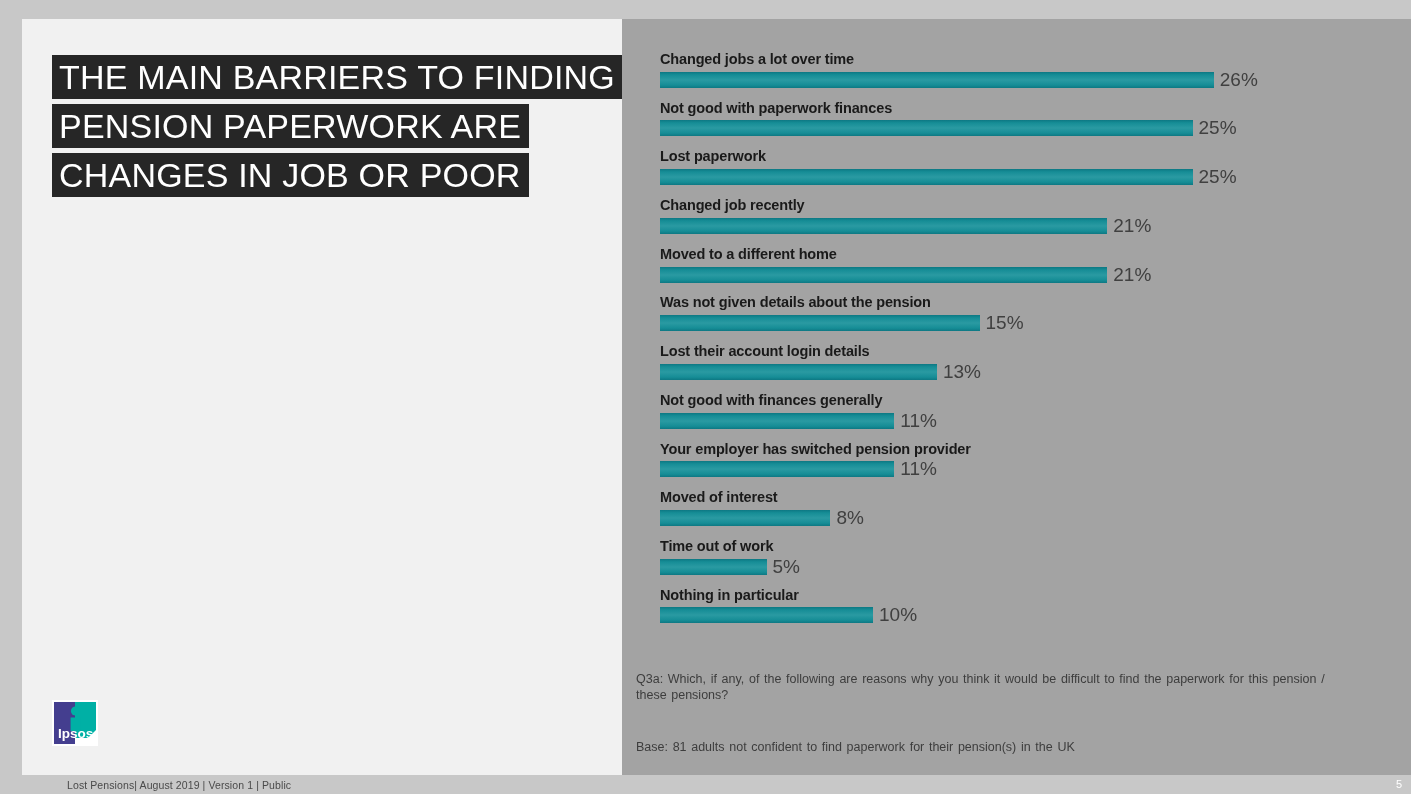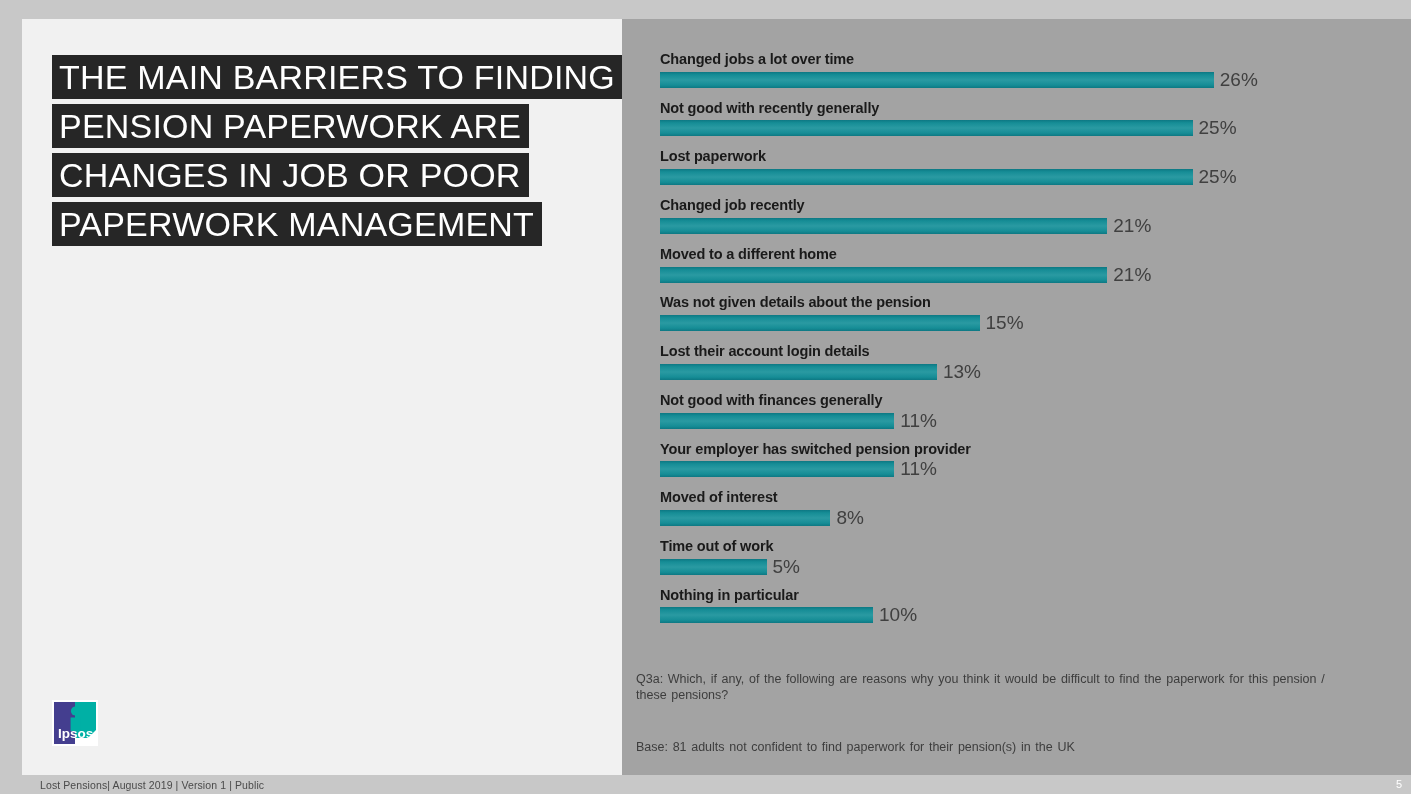--- a/index.html
+++ b/index.html
@@ -134,21 +134,21 @@
 
   
   .footer-bar{
     position:absolute;
     left:0;top:775px;
     width:1411px;height:19px;
     background:#c8c8c8;
   }
   .footer-text{
     position:absolute;
-    left:40px;top:779px;
+    left:67px;top:779px;
     font-size:10.5px;
     color:#4a4a4a;
     letter-spacing:0.1px;
     white-space:nowrap;
   }
   .page-num{
     position:absolute;
     left:1396px;top:778px;
     font-size:11px;
     color:#ffffff;
@@ -159,21 +159,20 @@
 <body>
 
 <div class="slide">
 
   <div class="left-panel">
 
     <div class="title-block">
       <div class="title-line">THE MAIN BARRIERS TO FINDING</div>
       <div class="title-line">PENSION PAPERWORK ARE</div>
       <div class="title-line">CHANGES IN JOB OR POOR</div>
-      <div class="title-line">PAPERWORK MANAGEMENT</div>
     </div>
 
     <div class="logo">
       <svg width="46" height="46" viewBox="0 0 46 46" aria-hidden="true">
         <rect x="0" y="0" width="46" height="46" fill="#ffffff"></rect>
         <rect x="2" y="2" width="21" height="42" fill="#443e8f"></rect>
         <rect x="23" y="2" width="21" height="42" fill="#00b0a5"></rect>
         <path d="M23 38 L44 38 L44 44 L23 44 Z" fill="#ffffff"></path>
         <path d="M30 44 L44 30 L44 44 Z" fill="#ffffff"></path>
         <g fill="#00b0a5">
@@ -186,21 +185,21 @@
 
   </div>
 
   <div class="chart">
     <div class="chart-inner">
         <div class="bar-row">
           <div class="bar-label">Changed jobs a lot over time</div>
           <div class="bar-track"><div class="bar-fill" style="width: 553.8px;"></div><span class="bar-value">26%</span></div>
         </div>
         <div class="bar-row">
-          <div class="bar-label">Not good with recently generally</div>
+          <div class="bar-label">Not good with paperwork finances</div>
           <div class="bar-track"><div class="bar-fill" style="width: 532.5px;"></div><span class="bar-value">25%</span></div>
         </div>
         <div class="bar-row">
           <div class="bar-label">Lost paperwork</div>
           <div class="bar-track"><div class="bar-fill" style="width: 532.5px;"></div><span class="bar-value">25%</span></div>
         </div>
         <div class="bar-row">
           <div class="bar-label">Changed job recently</div>
           <div class="bar-track"><div class="bar-fill" style="width: 447.3px;"></div><span class="bar-value">21%</span></div>
         </div>

